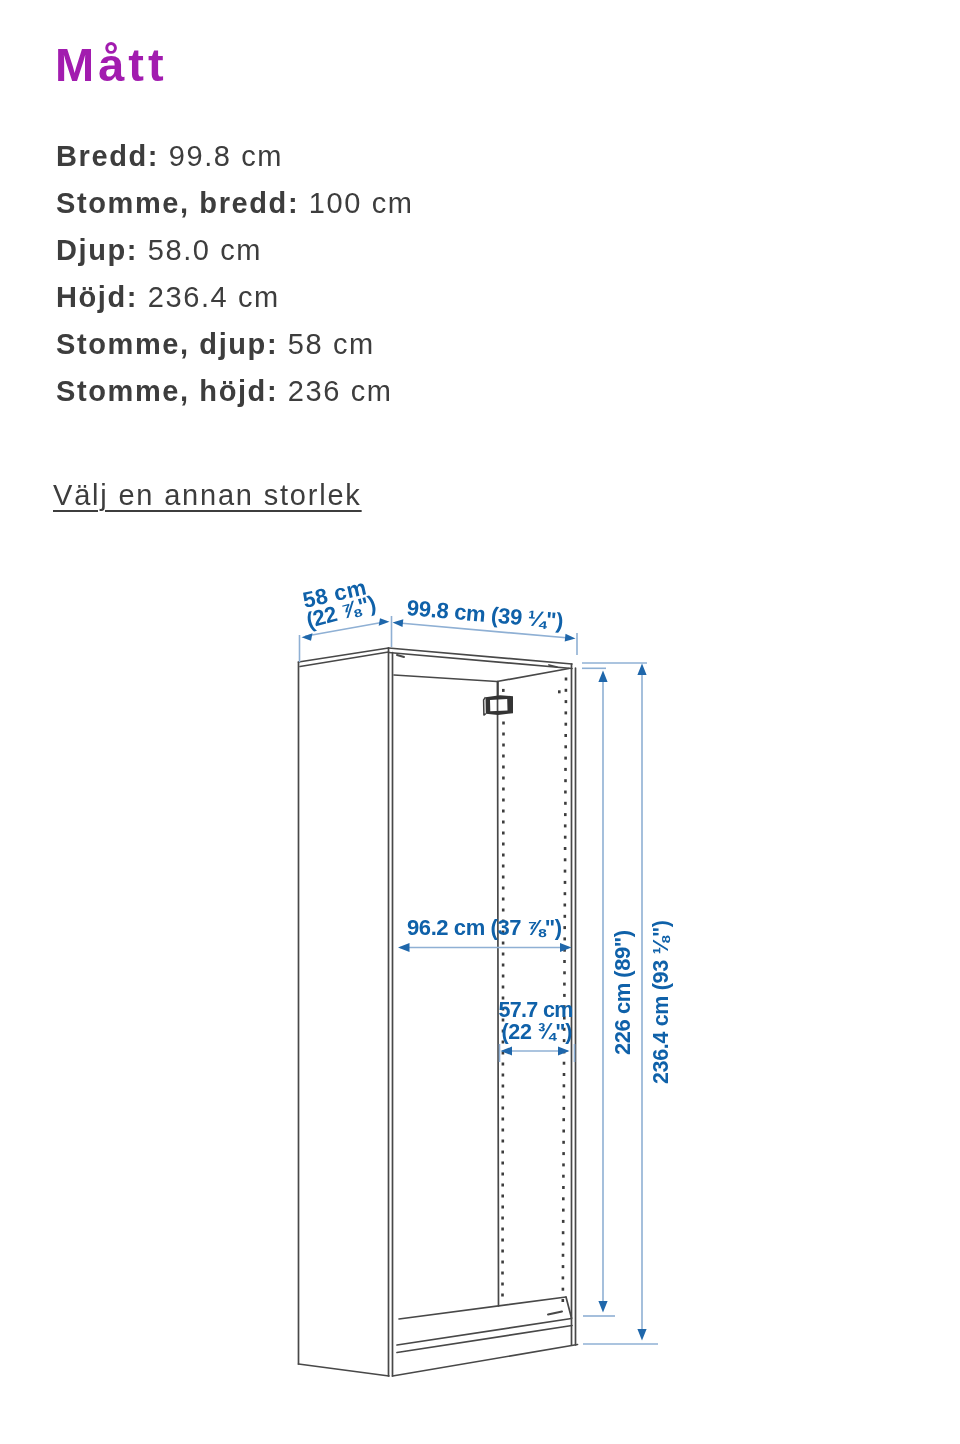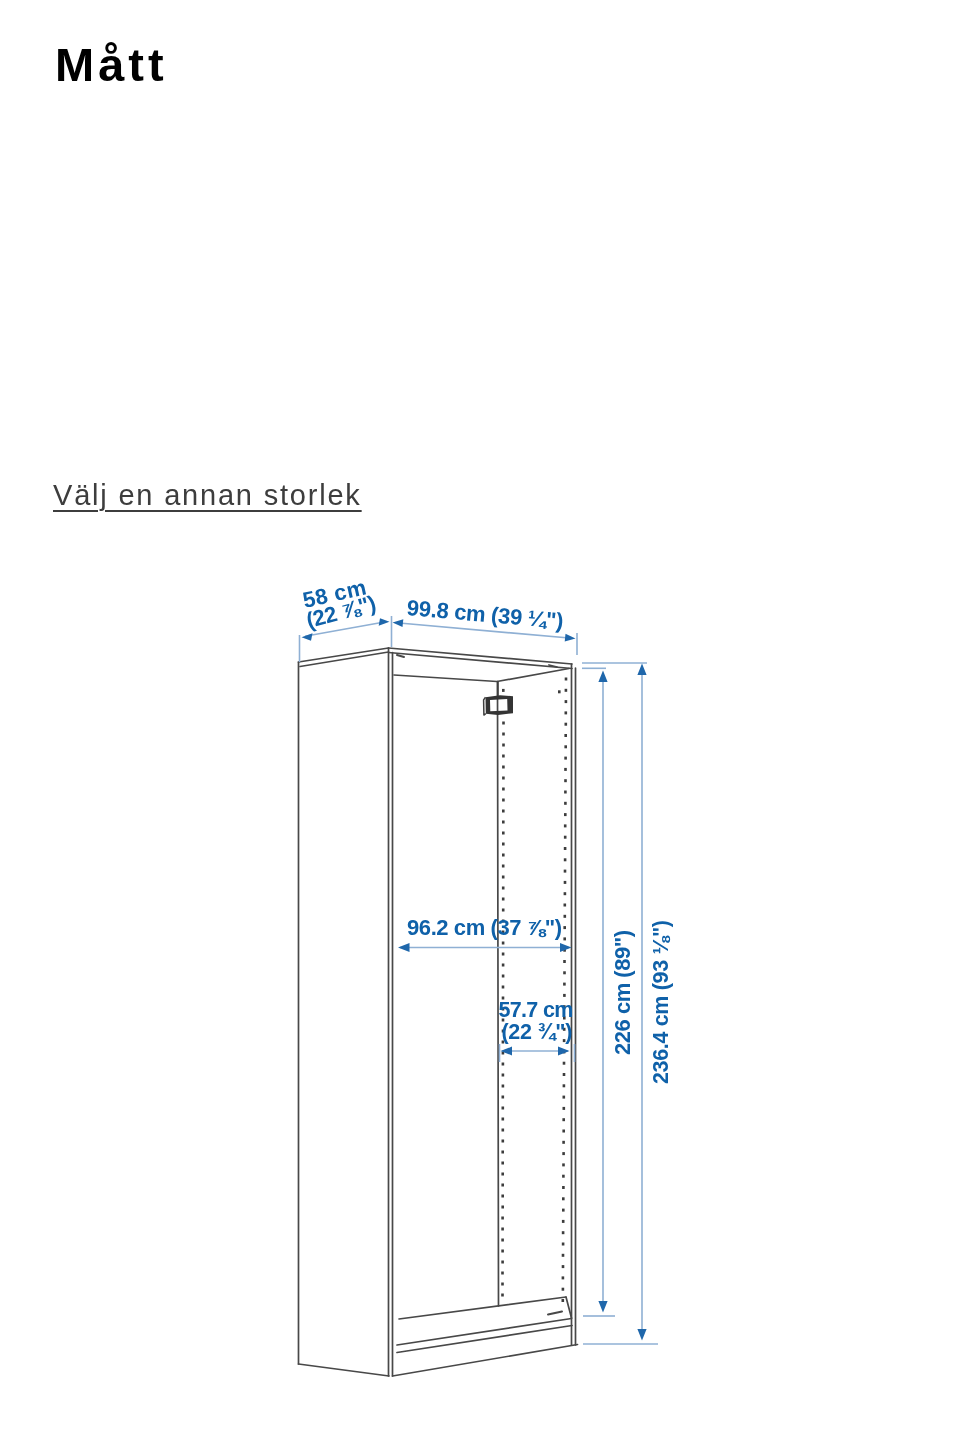--- a/index.html
+++ b/index.html
@@ -1,28 +1,36 @@
 <!DOCTYPE html>
 <html><head>
 <meta charset="utf-8">
 <style>
   html,body{margin:0;padding:0;background:#ffffff;}
   #page{position:relative;width:960px;height:1444px;background:#ffffff;overflow:hidden;
         font-family:"Liberation Sans", sans-serif;color:#3a3a3a;}
   .abs{position:absolute;}
-  #title{left:55px;top:41px;font-size:47px;font-weight:700;line-height:47px;letter-spacing:4px;color:#000000;}
+  #title{left:55px;top:41px;font-size:47px;font-weight:700;line-height:47px;letter-spacing:4px;color:#a21caf;}
   #specs{left:56px;top:132.6px;font-size:29px;line-height:47px;letter-spacing:1.6px;color:#3d3d3d;}
   #specs b{font-weight:700;}
   #link{left:53px;top:472px;font-size:29px;line-height:47px;letter-spacing:1.8px;color:#3d3d3d;
         text-decoration:underline;text-underline-offset:5px;text-decoration-thickness:2px;}
 </style>
 </head>
 <body>
 <div id="page">
   <div class="abs" id="title">Mått</div>
+  <div class="abs" id="specs">
+    <div><b>Bredd:</b> 99.8 cm</div>
+    <div><b>Stomme, bredd:</b> 100 cm</div>
+    <div><b>Djup:</b> 58.0 cm</div>
+    <div><b>Höjd:</b> 236.4 cm</div>
+    <div><b>Stomme, djup:</b> 58 cm</div>
+    <div><b>Stomme, höjd:</b> 236 cm</div>
+  </div>
   <div class="abs" id="link">Välj en annan storlek</div>
 
   <svg class="abs" style="left:0;top:0" width="960" height="1444" viewBox="0 0 960 1444">
     <g id="cab" fill="none" stroke="#484848" stroke-width="1.7" stroke-linecap="round" stroke-linejoin="round">
 
       <path d="M298.5,662 L388.5,648"></path>
       <path d="M300,666.5 L388.5,652"></path>
       <path d="M298.5,662 L298.5,1364"></path>
       <path d="M298.5,1364 L389,1376"></path>
 

